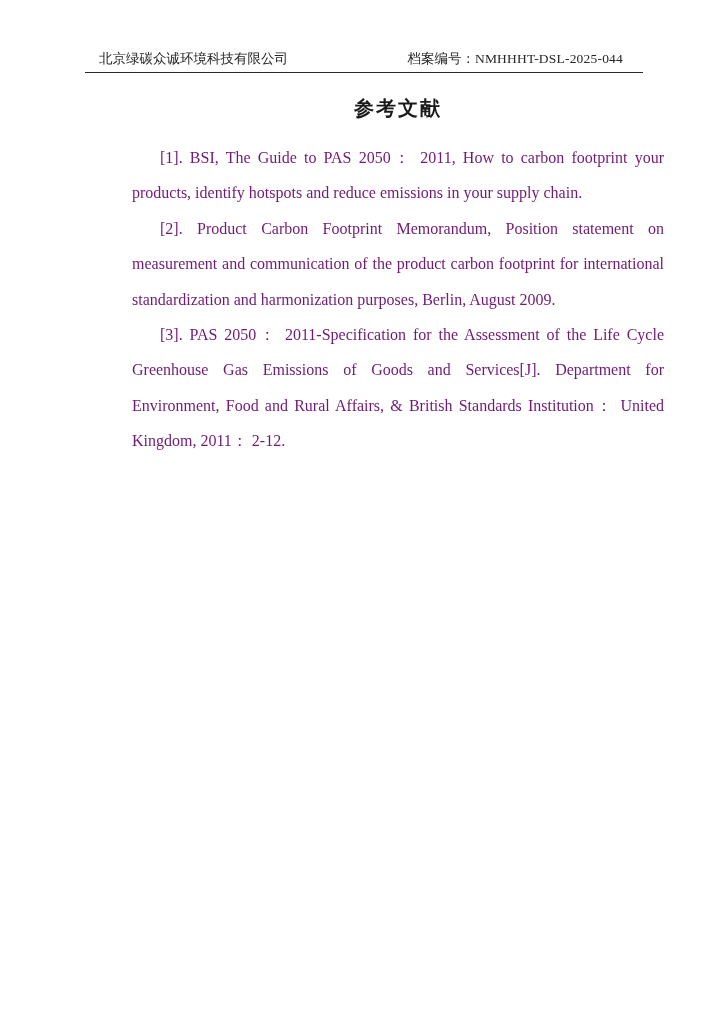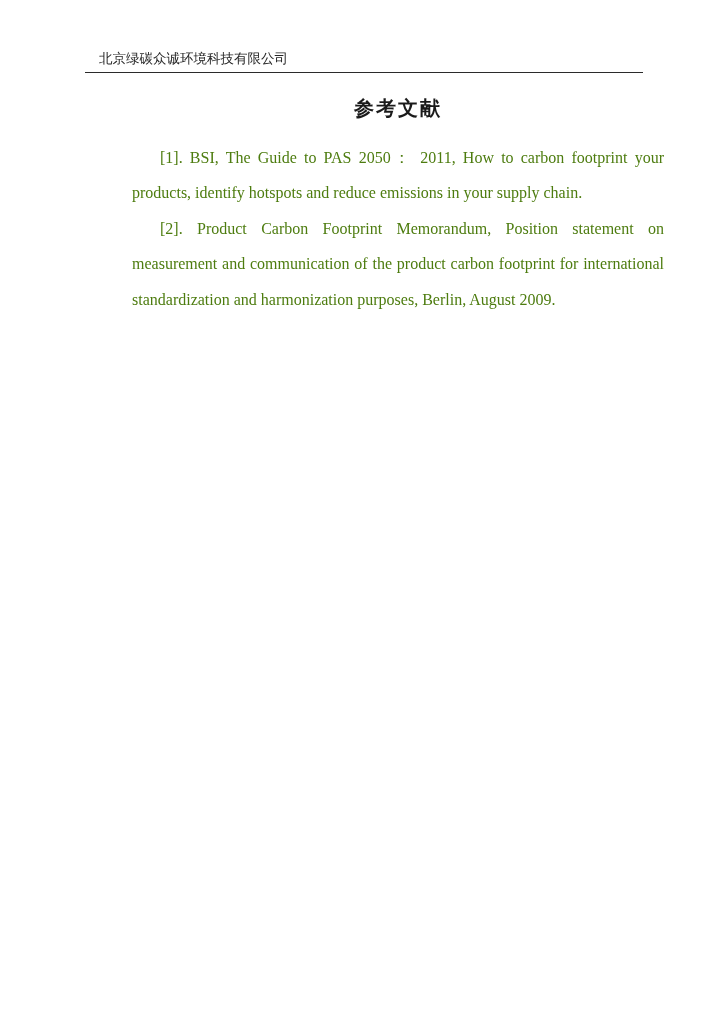--- a/index.html
+++ b/index.html
@@ -59,46 +59,50 @@
     letter-spacing: 2px;
     line-height: 28px;
     color: #1a1a1a;
   }
   .ref {
     margin: 0;
     font-size: 16px;
     line-height: 35.4px;
     text-align: justify;
     text-indent: 28px;
-    color: #4d7c0f;
+    color: #701a75;
   }
   
   .page-footer {
     position: absolute;
     top: 942px;
     left: 0;
     width: 724px;
     text-align: right;
     font-size: 13px;
     color: #2a2a2a;
   }
 </style>
 </head>
 <body>
 
 <div class="page">
 
   <div class="header-row">
     <span>北京绿碳众诚环境科技有限公司</span>
+    <span class="doc-number">
+      <span>档案编号：</span><span class="val">NMHHHT-DSL-2025-044</span>
+    </span>
   </div>
   <div class="header-rule"></div>
 
   <main class="doc-main">
     <h1 class="doc-title">参考文献</h1>
     <p class="ref">[1]. BSI, The Guide to PAS 2050： 2011, How to carbon footprint your products, identify hotspots and reduce emissions in your supply chain.</p>
     <p class="ref">[2]. Product Carbon Footprint Memorandum, Position statement on measurement and communication of the product carbon footprint for international standardization and harmonization purposes, Berlin, August 2009.</p>
+    <p class="ref">[3]. PAS 2050： 2011-Specification for the Assessment of the Life Cycle Greenhouse Gas Emissions of Goods and Services[J]. Department for Environment, Food and Rural Affairs, &amp; British Standards Institution： United Kingdom, 2011： 2-12.</p>
   </main>
 
   <div class="page-footer">
     <span>22</span>
   </div>
 
 </div>
 
 </body></html>

